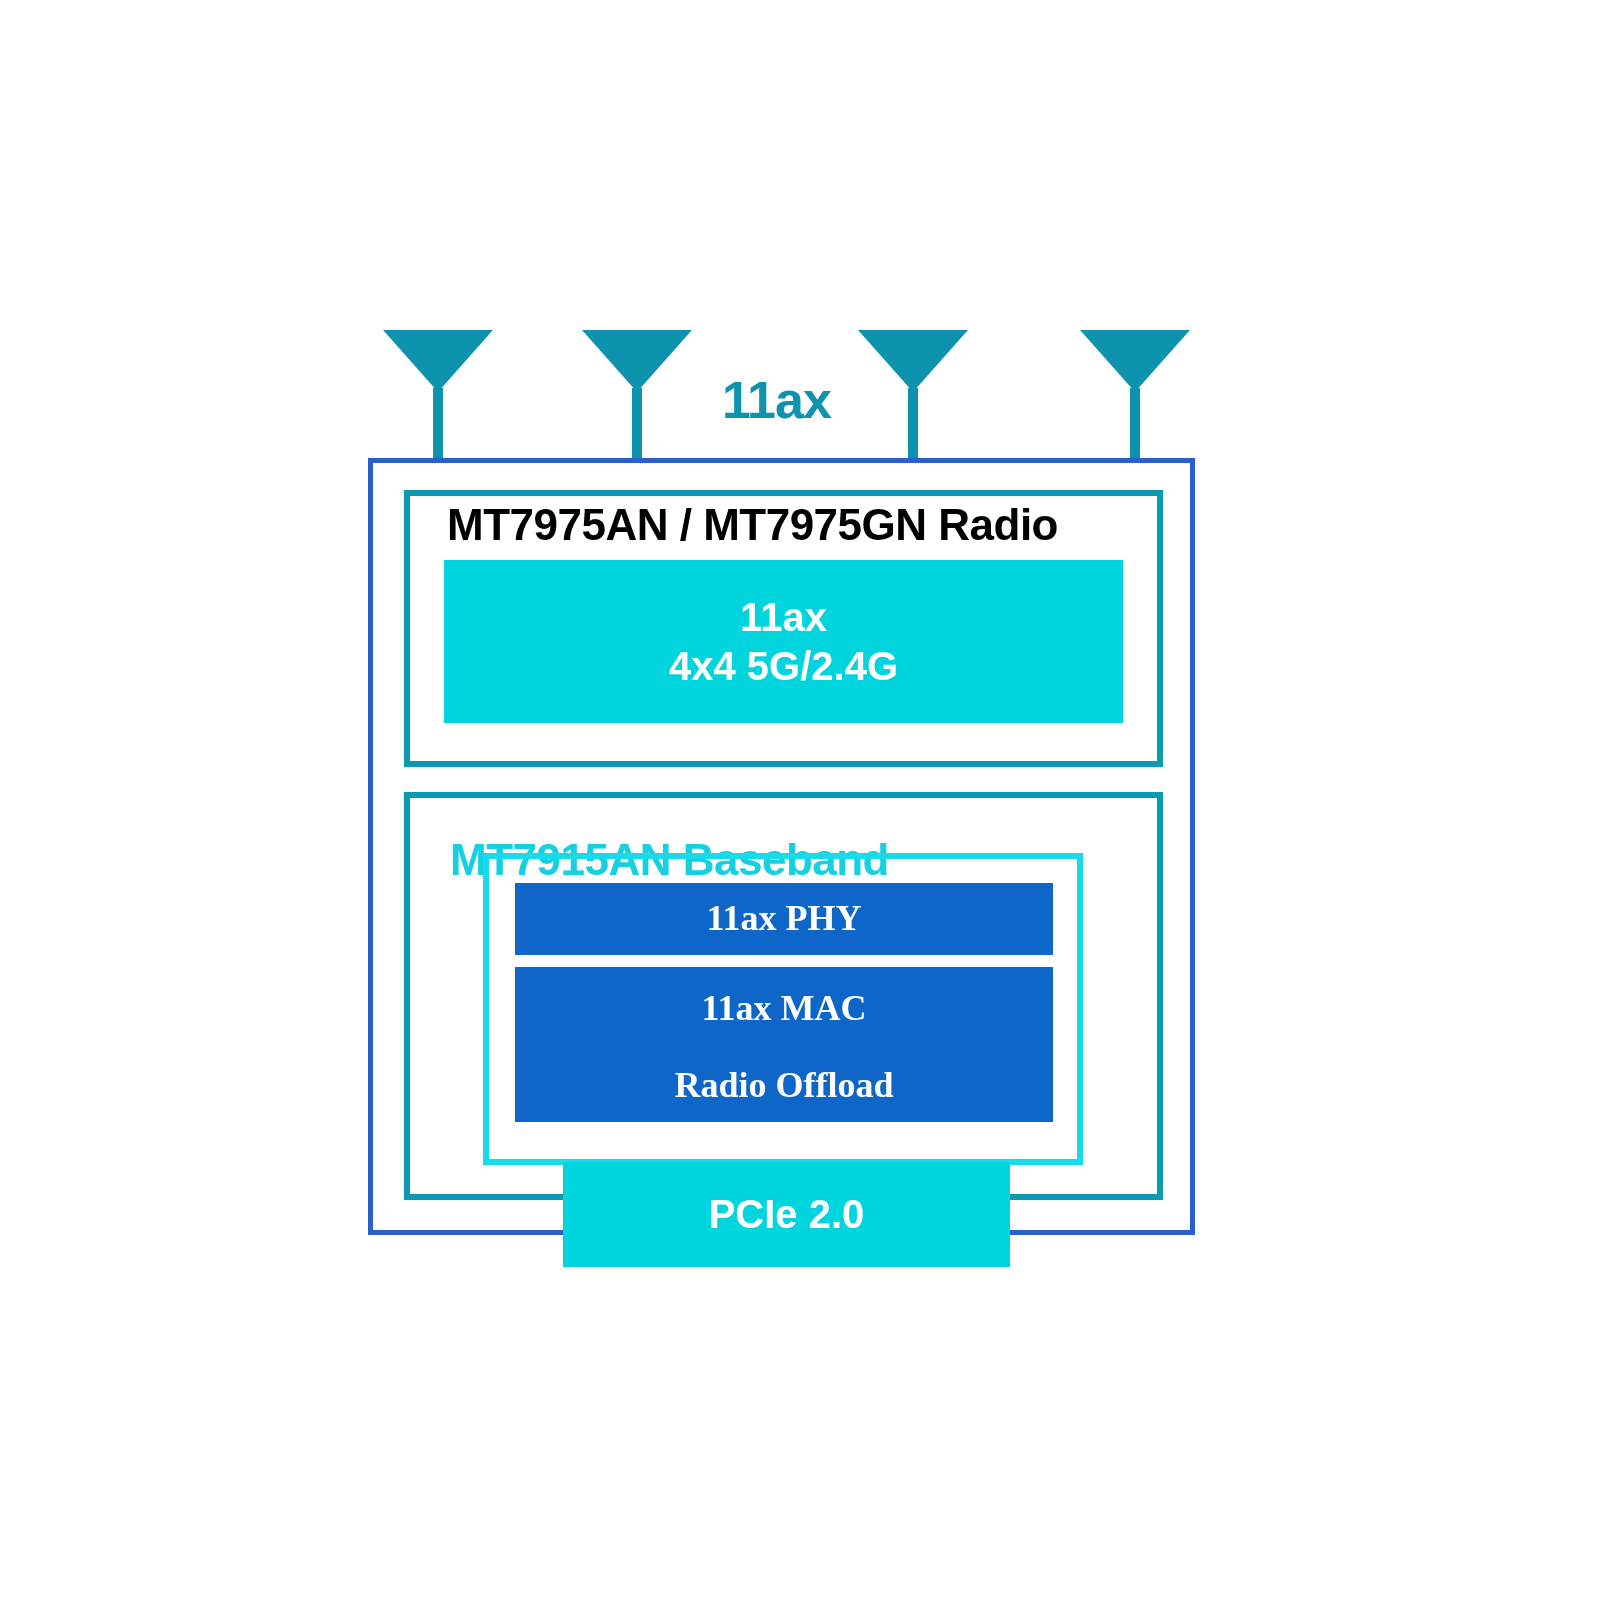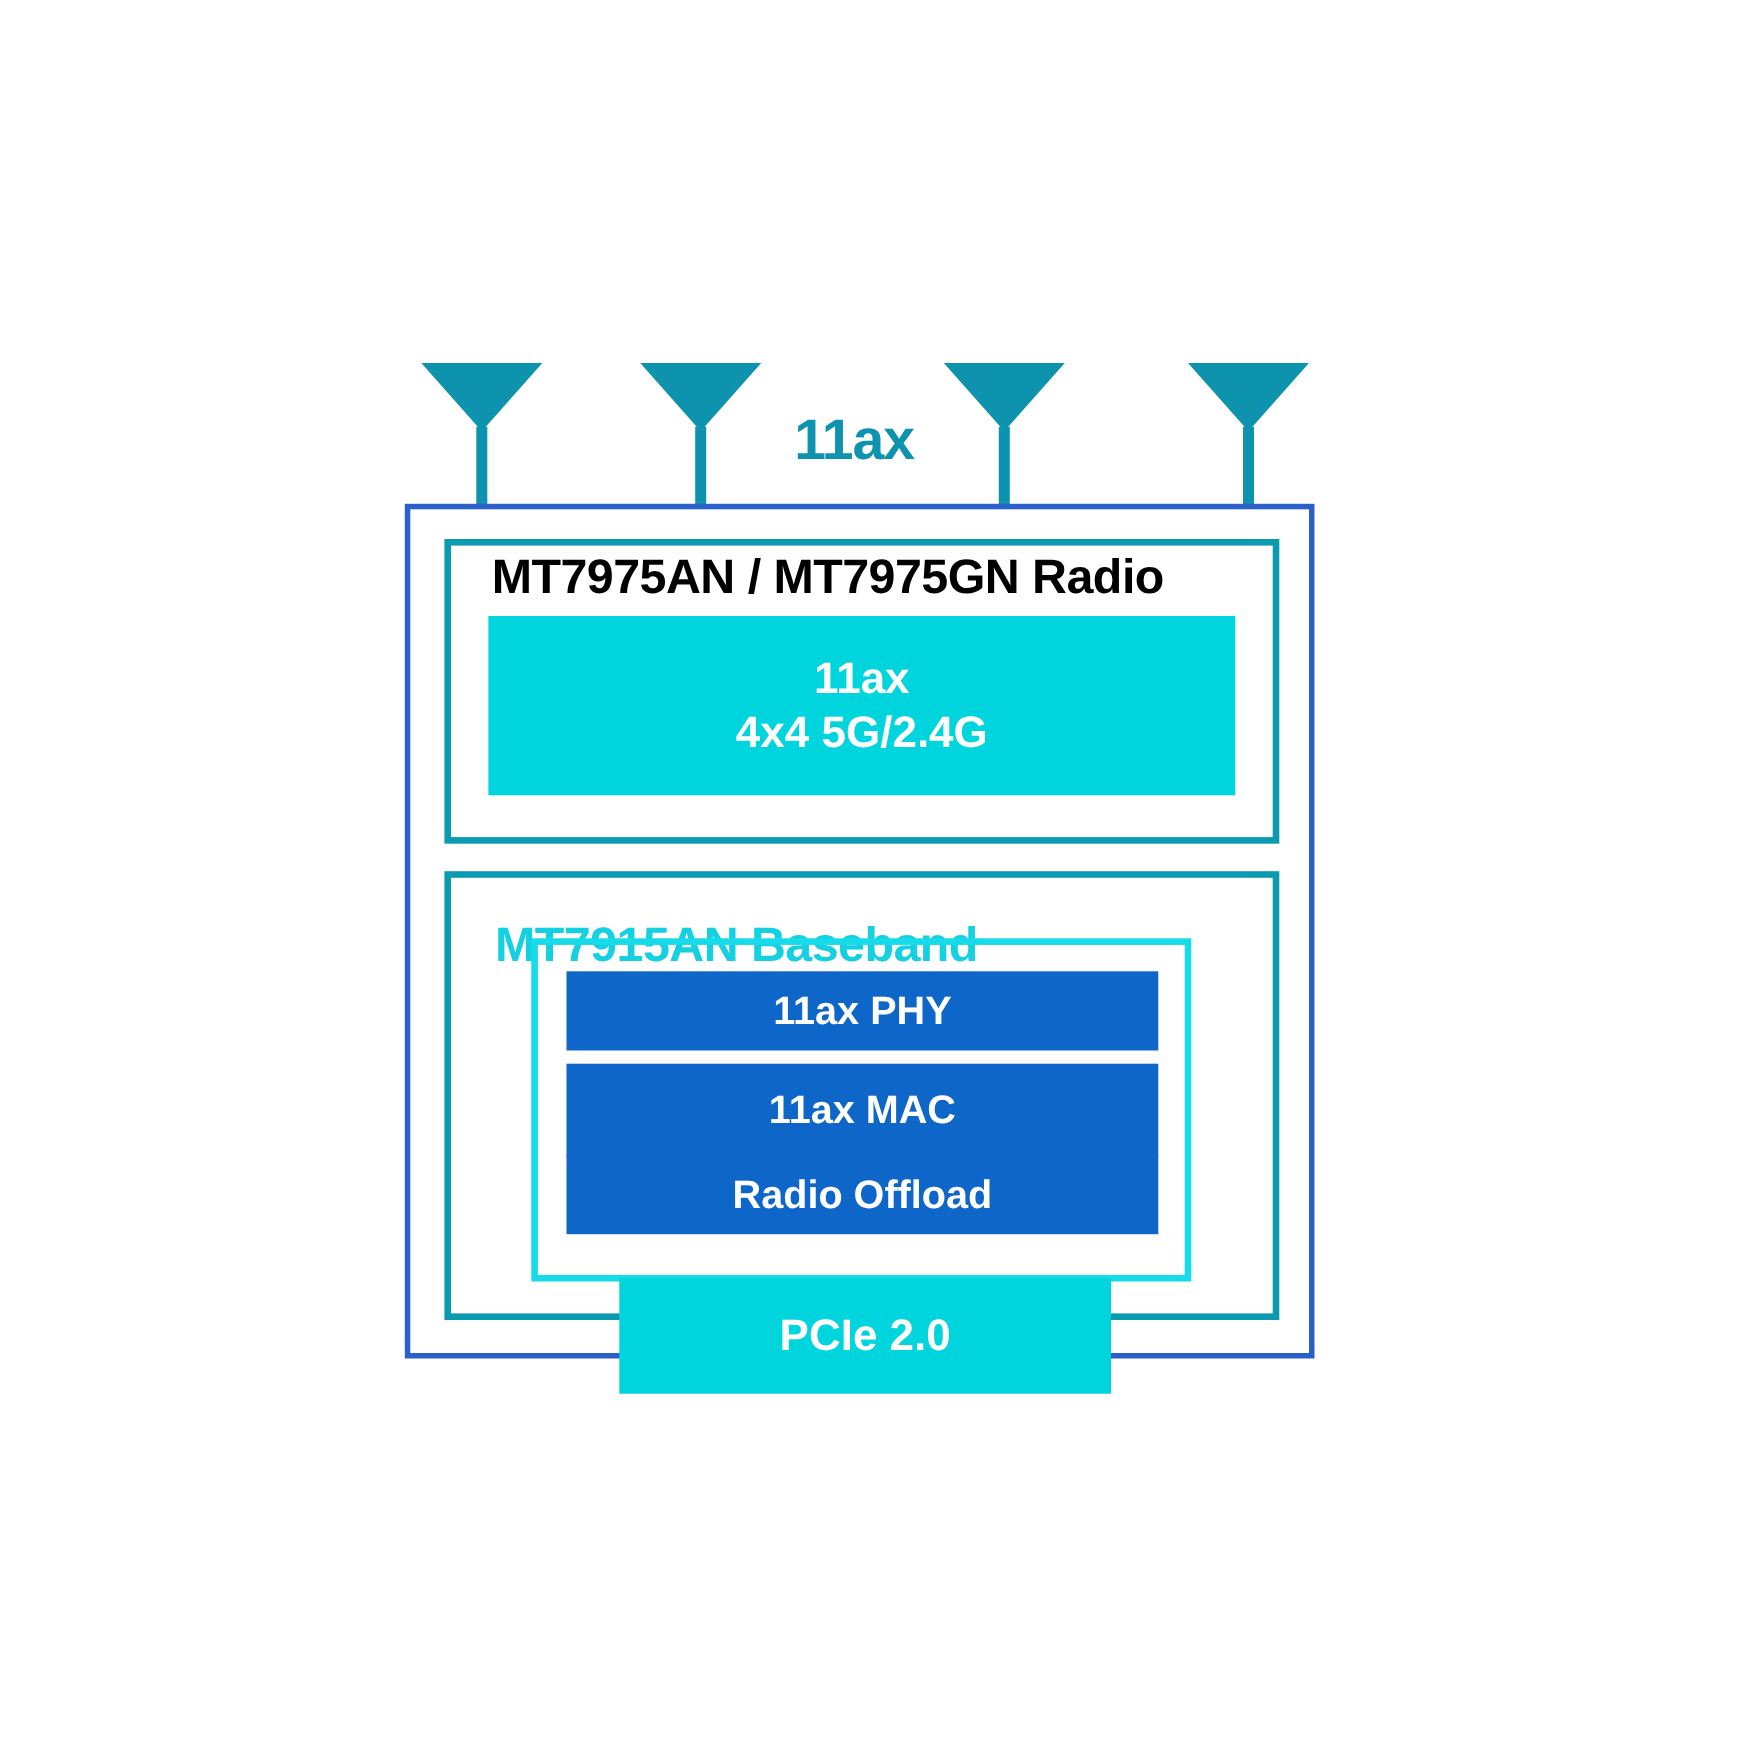--- a/index.html
+++ b/index.html
@@ -78,21 +78,21 @@
     display: flex;
     flex-direction: column;
     align-items: center;
     justify-content: center;
     color: #ffffff;
     font-weight: bold;
     text-align: center;
     line-height: 1.22;
   }
   .radio-block  { font-size: 40px; }
-  .stack-block  { font-size: 36px; }
+  .stack-block  { font-size: 36px; font-family: Liberation Serif, serif; }
   .pcie-block   { font-size: 40px; margin-top: 32px; }
 
   .radio-block .line { display: block; }
 </style>
 </head>
 <body>
 
 <div id="stage">
 
   <div class="antenna" style="left:438px; top:330px; --ant-color:#0d93ae;">

